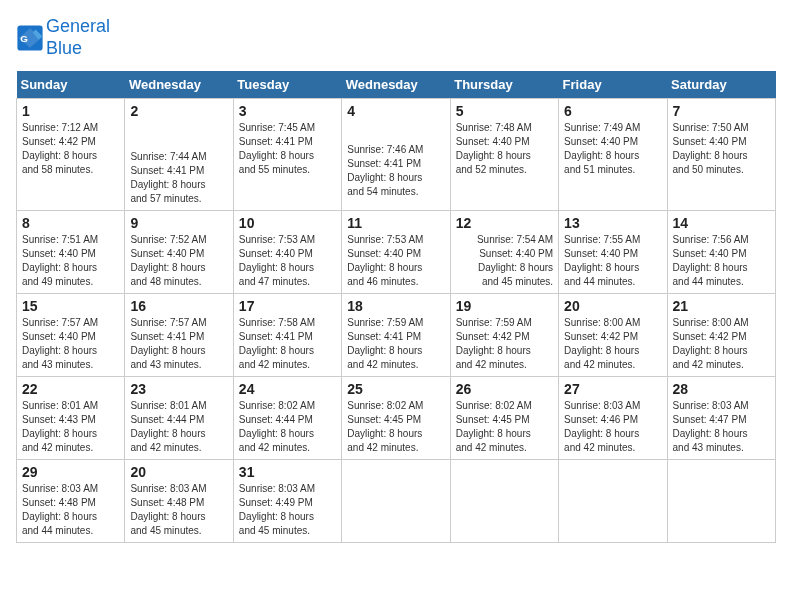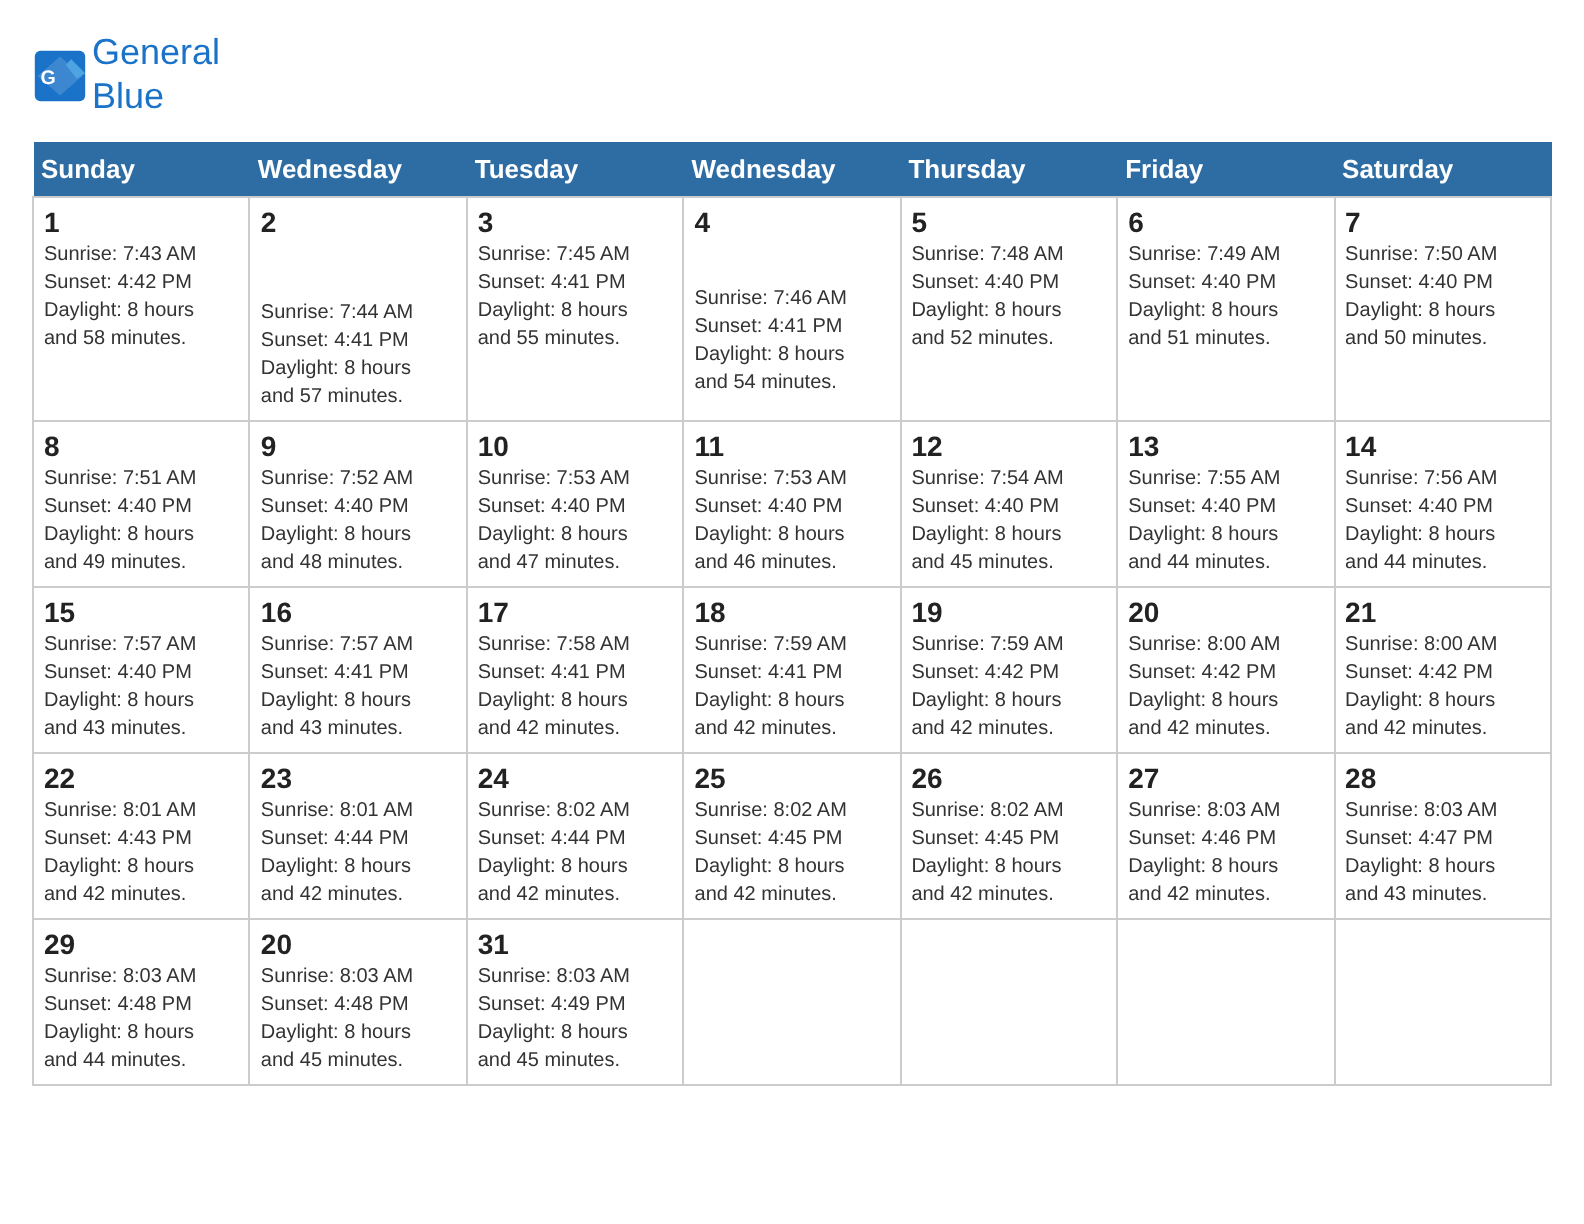--- a/index.html
+++ b/index.html
@@ -113,21 +113,21 @@
         <th>Wednesday</th>
         <th>Thursday</th>
         <th>Friday</th>
         <th>Saturday</th>
       </tr>
   </thead>
   <tbody id="calendar-body">
   <tr>
         <td>
           <span class="day-num">1</span>
-          <div class="day-info" style="white-space: pre-line;">Sunrise: 7:43 AM
+          <div class="day-info" style="white-space: pre-line;">Sunrise: 7:12 AM
 Sunset: 4:42 PM
 Daylight: 8 hours
 and 58 minutes.</div>
         </td>
         <td>
           <span class="day-num">2</span>
           <div class="day-info" style="white-space: pre-line; margin-top: 31px;">Sunrise: 7:44 AM
 Sunset: 4:41 PM
 Daylight: 8 hours
 and 57 minutes.</div>
@@ -192,21 +192,21 @@
         </td>
         <td>
           <span class="day-num">11</span>
           <div class="day-info" style="white-space: pre-line;">Sunrise: 7:53 AM
 Sunset: 4:40 PM
 Daylight: 8 hours
 and 46 minutes.</div>
         </td>
         <td>
           <span class="day-num">12</span>
-          <div class="day-info" style="white-space: pre-line;">Sunrise: 7:54 AM
+          <div class="day-info" style="white-space: pre-line; text-align: right;">Sunrise: 7:54 AM
 Sunset: 4:40 PM
 Daylight: 8 hours
 and 45 minutes.</div>
         </td>
         <td>
           <span class="day-num">13</span>
           <div class="day-info" style="white-space: pre-line;">Sunrise: 7:55 AM
 Sunset: 4:40 PM
 Daylight: 8 hours
 and 44 minutes.</div>

